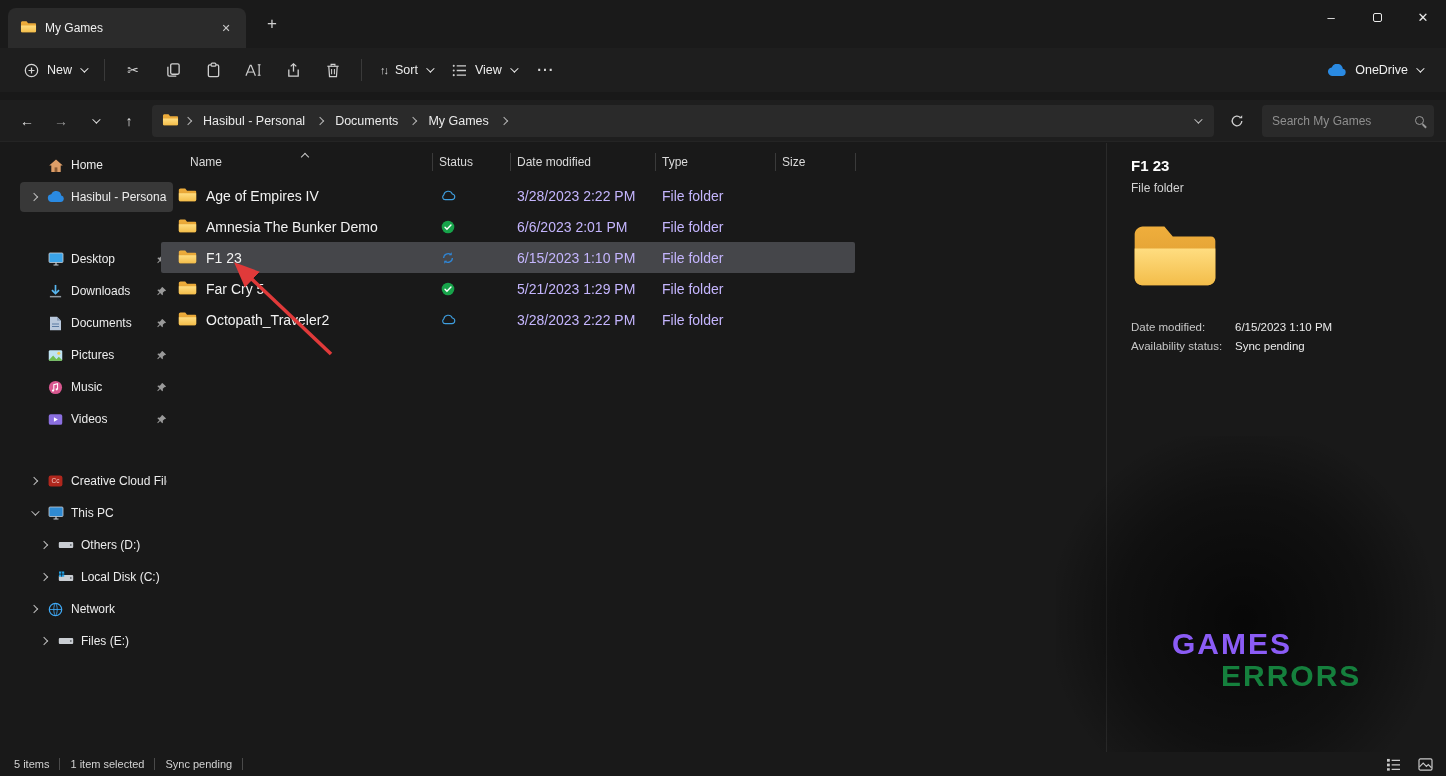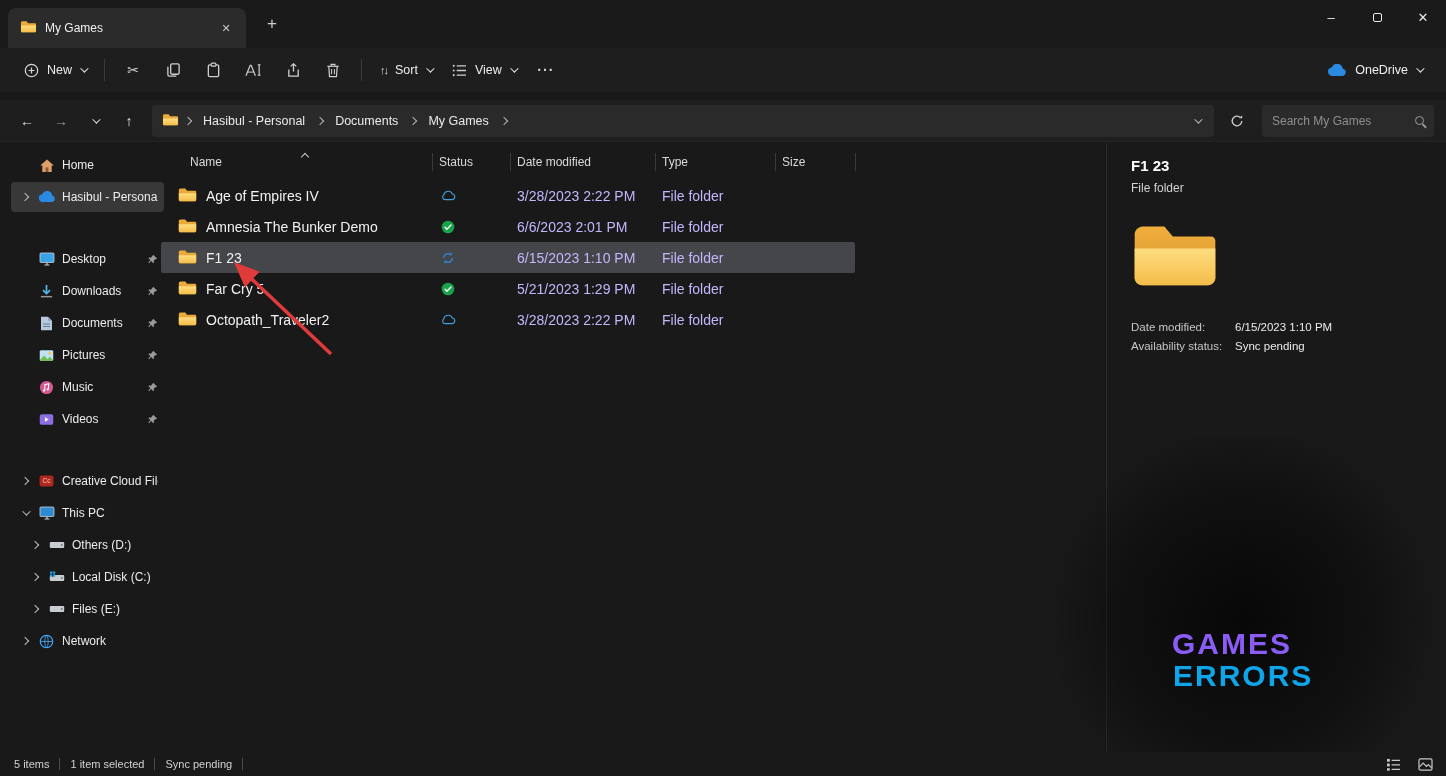--- a/index.html
+++ b/index.html
@@ -47,21 +47,21 @@
   .crumb-caret { margin-left:auto; color:#c0c0c0; display:flex; align-items:center; padding-right:4px; }
   .refresh-btn { width:30px; height:30px; display:flex; align-items:center; justify-content:center; border-radius:4px; }
   .search-box { width:172px; height:32px; background:#2a2a2a; border-radius:4px; display:flex; align-items:center;
                 padding:0 10px; margin-left:6px; }
   .search-box input { flex:1; min-width:0; background:transparent; border:none; outline:none; color:#eab308; font-size:12px; font-family:inherit; }
   .search-box input::placeholder { color:#8f8f8f; }
   .search-ico { width:9px; height:9px; border:1.5px solid #9a9a9a; border-radius:50%; position:relative; flex:0 0 auto; margin-left:6px; }
   .search-ico::after { content:""; position:absolute; width:5px; height:1.5px; background:#9a9a9a; transform:rotate(45deg); right:-4px; bottom:-2px; }
 
   
-  .sidebar { position:absolute; top:143px; left:7px; width:161px; bottom:24px; padding-top:7px; overflow:hidden; }
+  .sidebar { position:absolute; top:143px; left:16px; width:161px; bottom:24px; padding-top:7px; overflow:hidden; }
   .side-item { display:flex; align-items:center; height:30px; margin:0 4px 2px 4px; padding:0 6px 0 8px; border-radius:4px;
                font-size:12px; color:#ececec; gap:6px; white-space:nowrap; }
   .side-item.selected { background:#383838; }
   .side-item .chev-col { width:12px; display:flex; justify-content:center; color:#bdbdbd; flex:0 0 auto; }
   .side-item .ico { width:19px; display:flex; justify-content:center; flex:0 0 auto; }
   .side-item .lbl { overflow:hidden; text-overflow:clip; }
   .side-item .pin { margin-left:auto; flex:0 0 auto; display:flex; }
   .side-item.child { padding-left:18px; }
   .side-gap { height:30px; }
 
@@ -87,21 +87,21 @@
   .details-folder { margin-top:24px; }
   .details-info { margin-top:28px; font-size:11.5px; display:grid; grid-template-columns:104px auto; row-gap:7px; }
   .details-info .lab { color:#c6c6c6; }
   .details-info .val { color:#eaeaea; }
 
   
   .wm-glow { position:absolute; left:1056px; top:436px; width:390px; height:340px; pointer-events:none;
              background:radial-gradient(circle at 48% 54%, rgba(0,0,0,0.70), rgba(0,0,0,0.35) 46%, rgba(0,0,0,0) 72%); }
   .watermark { position:absolute; left:1172px; top:596px; font-weight:bold; font-size:30px; letter-spacing:2px; line-height:1.06; }
   .wm1 { color:#8b5cf6;margin-top:32px; }
-  .wm2 { color:#0ea5e9; padding-left:1px; }
+  .wm2 { color:#15803d; padding-left:1px;margin-left:48px; }
 
   
   .statusbar { position:absolute; left:0; right:0; bottom:0; height:24px; background:#191919; display:flex; align-items:center;
                padding:0 10px 0 14px; font-size:11px; color:#d2d2d2; }
   .sb-sep { width:1px; height:12px; background:#4a4a4a; margin:0 10px; }
   .sb-icons { margin-left:auto; display:flex; gap:10px; align-items:center; }
   .sb-ico { width:22px; height:18px; display:flex; align-items:center; justify-content:center; border-radius:3px; }
 
   .overlay { position:absolute; inset:0; pointer-events:none; }
 </style>
@@ -431,43 +431,43 @@
       <span class="ico">
         <svg width="16" height="12" viewBox="0 0 16 12">
             <rect x="0.8" y="4" width="14.4" height="6" rx="1" fill="#c9cdd2"></rect>
             <circle cx="12.8" cy="7" r="0.9" fill="#6a6f74"></circle>
             <rect x="1" y="0.5" width="5.2" height="5.2" fill="#21a3e8"></rect>
             <path d="M3.6.5v5.2M1 3.1h5.2" stroke="#16161a" stroke-width="0.7"></path>
           </svg>
       </span>
       <span class="lbl">Local Disk (C:)</span>
     </div>
+    <div class="side-item">
+      <span class="chev-col">
+          <span class="chev r"></span>
+        </span>
+      <span class="ico">
+        <svg width="15" height="15" viewBox="0 0 16 16">
+            <circle cx="8" cy="8" r="6.6" fill="none" stroke="#3fa9f5" stroke-width="1.3"></circle>
+            <path d="M1.6 8h12.8M8 1.5c-2.4 2-2.4 11 0 13M8 1.5c2.4 2 2.4 11 0 13" fill="none" stroke="#3fa9f5" stroke-width="0.9"></path>
+          </svg>
+      </span>
+      <span class="lbl">Network</span>
+    </div>
     <div class="side-item child">
       <span class="chev-col">
           <span class="chev r"></span>
         </span>
       <span class="ico">
         <svg width="16" height="10" viewBox="0 0 16 10">
             <rect x="0.8" y="2" width="14.4" height="6" rx="1" fill="#c9cdd2"></rect>
             <circle cx="12.8" cy="5" r="0.9" fill="#6a6f74"></circle>
           </svg>
       </span>
       <span class="lbl">Files (E:)</span>
-    </div>
-    <div class="side-item">
-      <span class="chev-col">
-          <span class="chev r"></span>
-        </span>
-      <span class="ico">
-        <svg width="15" height="15" viewBox="0 0 16 16">
-            <circle cx="8" cy="8" r="6.6" fill="none" stroke="#3fa9f5" stroke-width="1.3"></circle>
-            <path d="M1.6 8h12.8M8 1.5c-2.4 2-2.4 11 0 13M8 1.5c2.4 2 2.4 11 0 13" fill="none" stroke="#3fa9f5" stroke-width="0.9"></path>
-          </svg>
-      </span>
-      <span class="lbl">Network</span>
     </div>
   </div>
 
   <div class="main">
     <div class="list-header">
       <span class="sort-caret"><span class="chev u"></span></span>
       <div class="hc name">Name</div>
       <div class="hc">Status</div>
       <div class="hc">Date modified</div>
       <div class="hc">Type</div>

